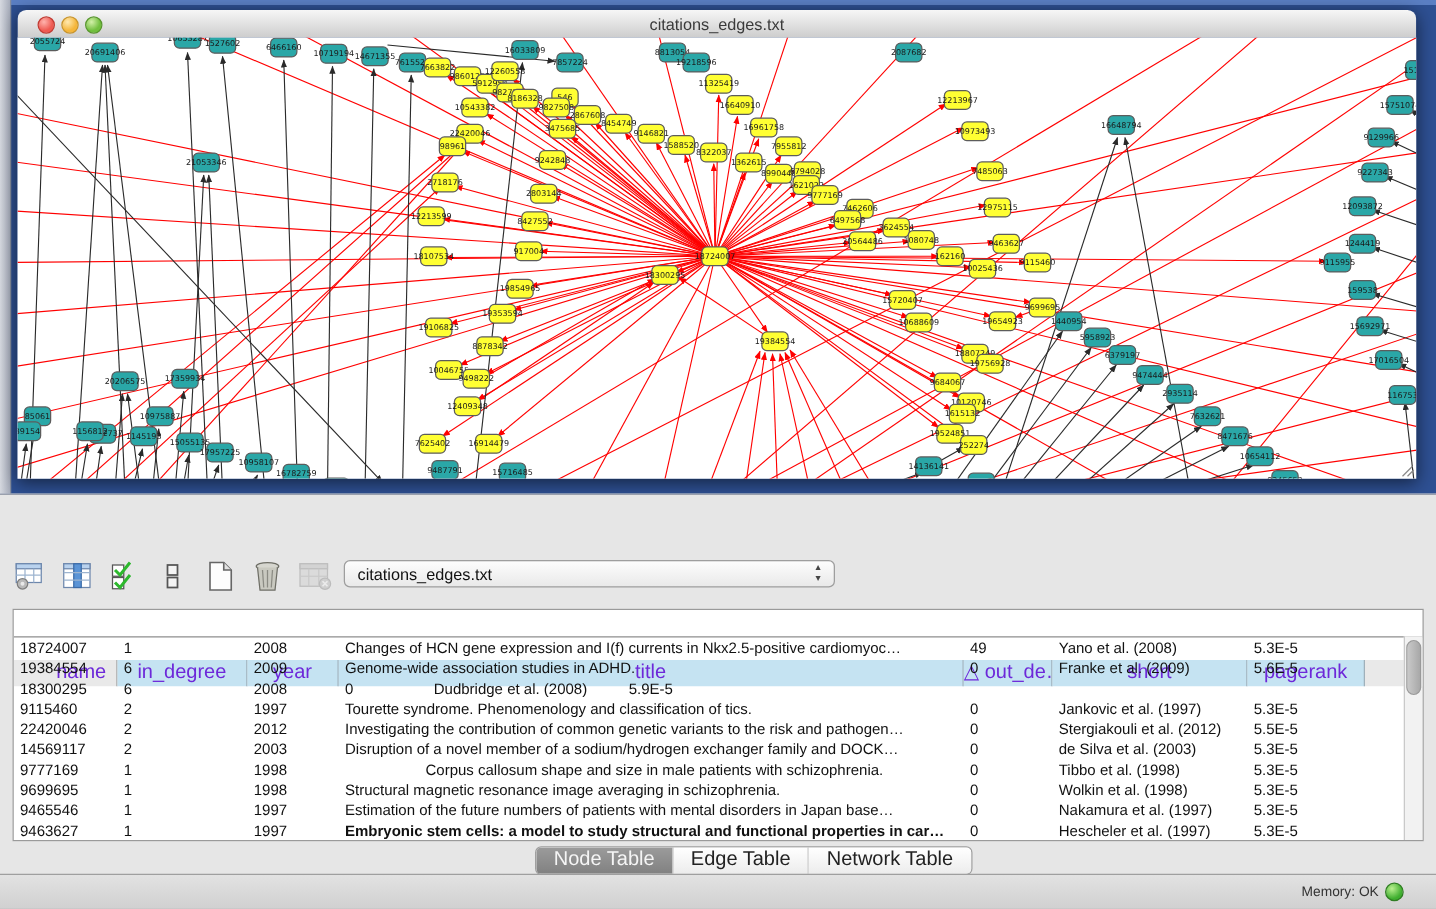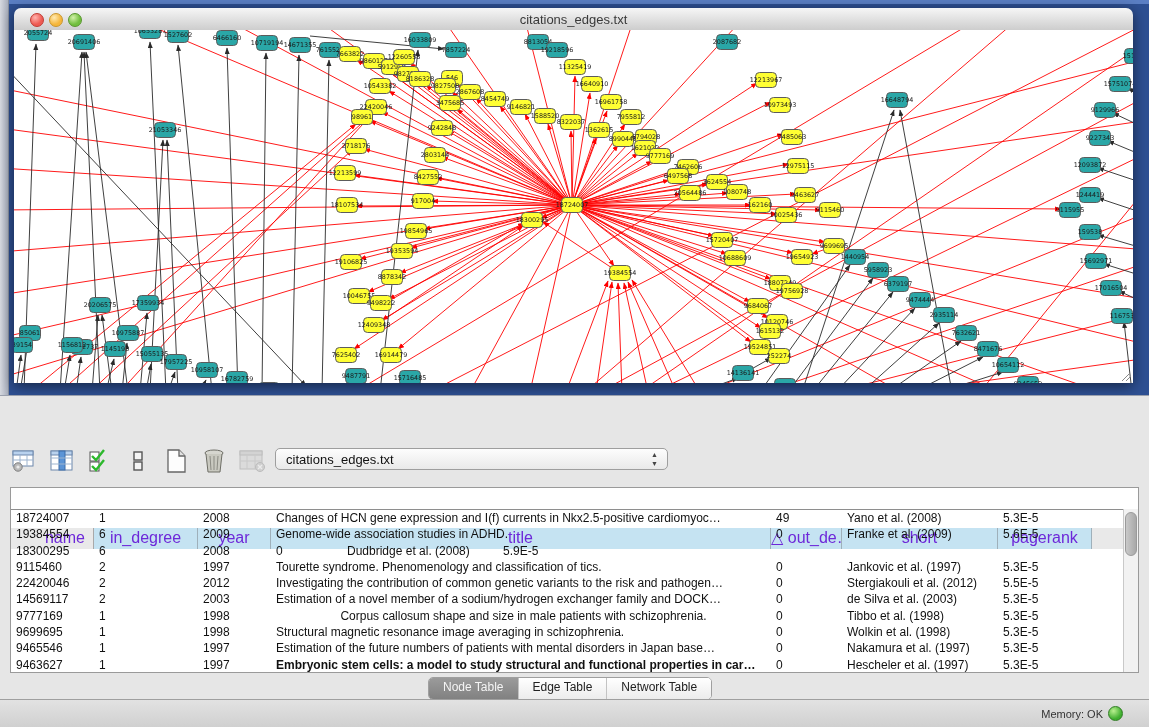--- a/index.html
+++ b/index.html
@@ -37,21 +37,21 @@
   .th.gray{background:#e9e9e9;text-align:right;padding-right:8px;border-right:1px solid #a9a9a9;}
   .th.blue{background:#c5e3f2;}
   .th.filler{background:#e9e9e9;border-right:none;flex:1;}
   .tbody{position:relative;}
   .tr{display:flex;height:16.3px;cursor:default;}
   .td{box-sizing:border-box;font-size:12px;color:#111;line-height:16px;padding-left:5px;overflow:hidden;white-space:nowrap;}
   .vscroll{position:absolute;right:0;top:21px;width:14px;height:163px;background:#f2f2f2;border-left:1px solid #c9c9c9;}
   .vthumb{position:absolute;left:1px;top:3px;width:10px;height:42px;border-radius:6px;background:linear-gradient(90deg,#c9c9c9,#a8a8a8);border:1px solid #9a9a9a;cursor:pointer;}
 
   .tabbar{position:absolute;left:428px;top:281px;height:21px;display:flex;border:1px solid #9f9f9f;border-radius:5px;overflow:hidden;background:#fff;}
-  .tab{font-size:12px;line-height:19px;padding:0 14px;color:#222;background:linear-gradient(180deg,#ffffff,#ececec);border-right:1px solid #c3c3c3;cursor:pointer;white-space:nowrap;}
+  .tab{font-size:16px;line-height:19px;padding:0 14px;color:#222;background:linear-gradient(180deg,#ffffff,#ececec);border-right:1px solid #c3c3c3;cursor:pointer;white-space:nowrap;}
   .tab:last-child{border-right:none;}
   .tab.sel{background:linear-gradient(180deg,#9b9b9b,#818181);color:#f5f5f5;}
 
   .statusbar{position:absolute;left:0;top:303px;width:1149px;height:29px;background:linear-gradient(180deg,#e2e2e2,#cfcfcf);border-top:1px solid #9f9f9f;}
   .mem-label{position:absolute;right:46px;top:8px;font-size:11px;color:#333;}
   .mem-dot{position:absolute;right:26px;top:6px;width:13px;height:13px;border-radius:50%;background:radial-gradient(circle at 35% 30%,#b9f08f,#3fae2f 65%);border:1px solid #2f7d22;cursor:pointer;}
 </style>
 </head>
 <body>
 
@@ -868,21 +868,21 @@
             <div class="td" style="width: 73px;">2012</div>
             <div class="td" style="width: 500px;">Investigating the contribution of common genetic variants to the risk and pathogen…</div>
             <div class="td" style="width: 71px;">0</div>
             <div class="td" style="width: 156px;">Stergiakouli et al. (2012)</div>
             <div class="td" style="width: 94px;">5.5E-5</div>
           </div>
           <div class="tr">
             <div class="td" style="width: 83px;">14569117</div>
             <div class="td" style="width: 104px;">2</div>
             <div class="td" style="width: 73px;">2003</div>
-            <div class="td" style="width: 500px;">Estimation of a novel member of a sodium/hydrogen exchanger family and DOCK…</div>
+            <div class="td" style="width: 500px;">Disruption of a novel member of a sodium/hydrogen exchanger family and DOCK…</div>
             <div class="td" style="width: 71px;">0</div>
             <div class="td" style="width: 156px;">de Silva et al. (2003)</div>
             <div class="td" style="width: 94px;">5.3E-5</div>
           </div>
           <div class="tr">
             <div class="td" style="width: 83px;">9777169</div>
             <div class="td" style="width: 104px;">1</div>
             <div class="td" style="width: 73px;">1998</div>
             <div class="td" style="width: 500px; text-align: center;">Corpus callosum shape and size in male patients with schizophrenia.</div>
             <div class="td" style="width: 71px;">0</div>

